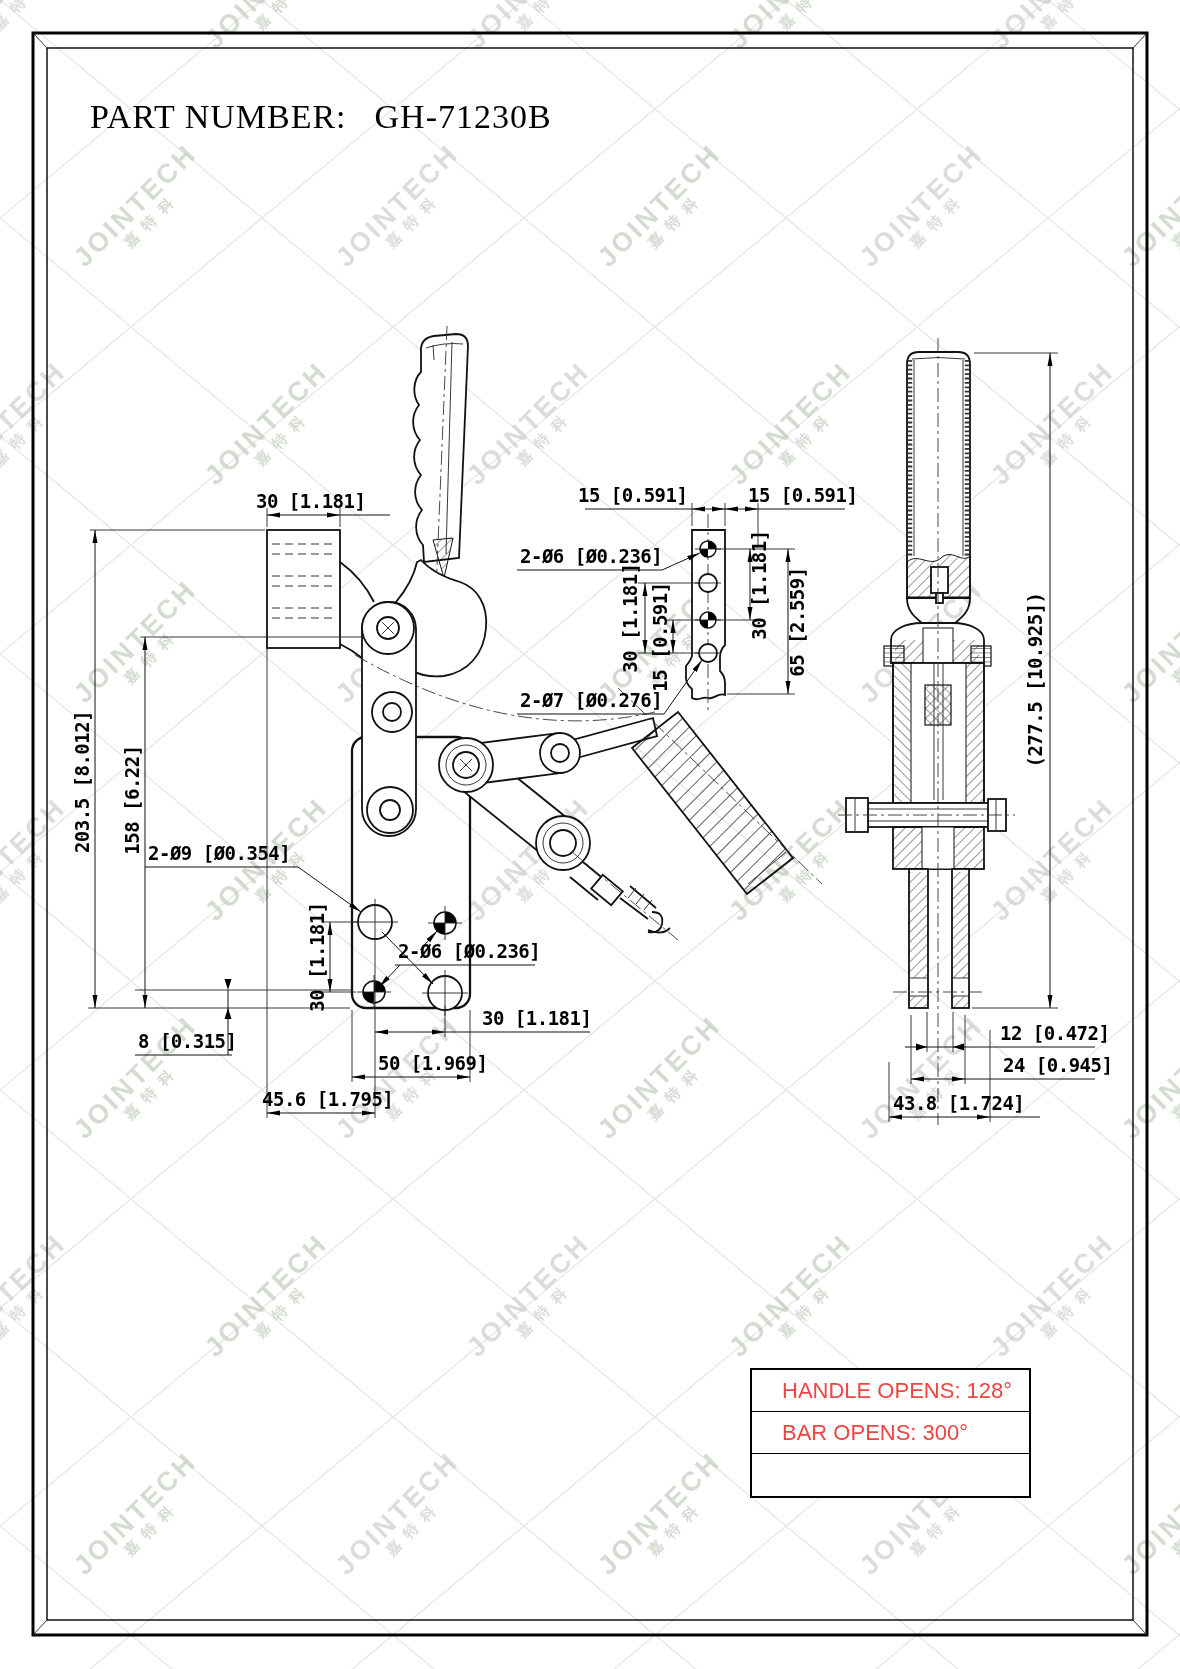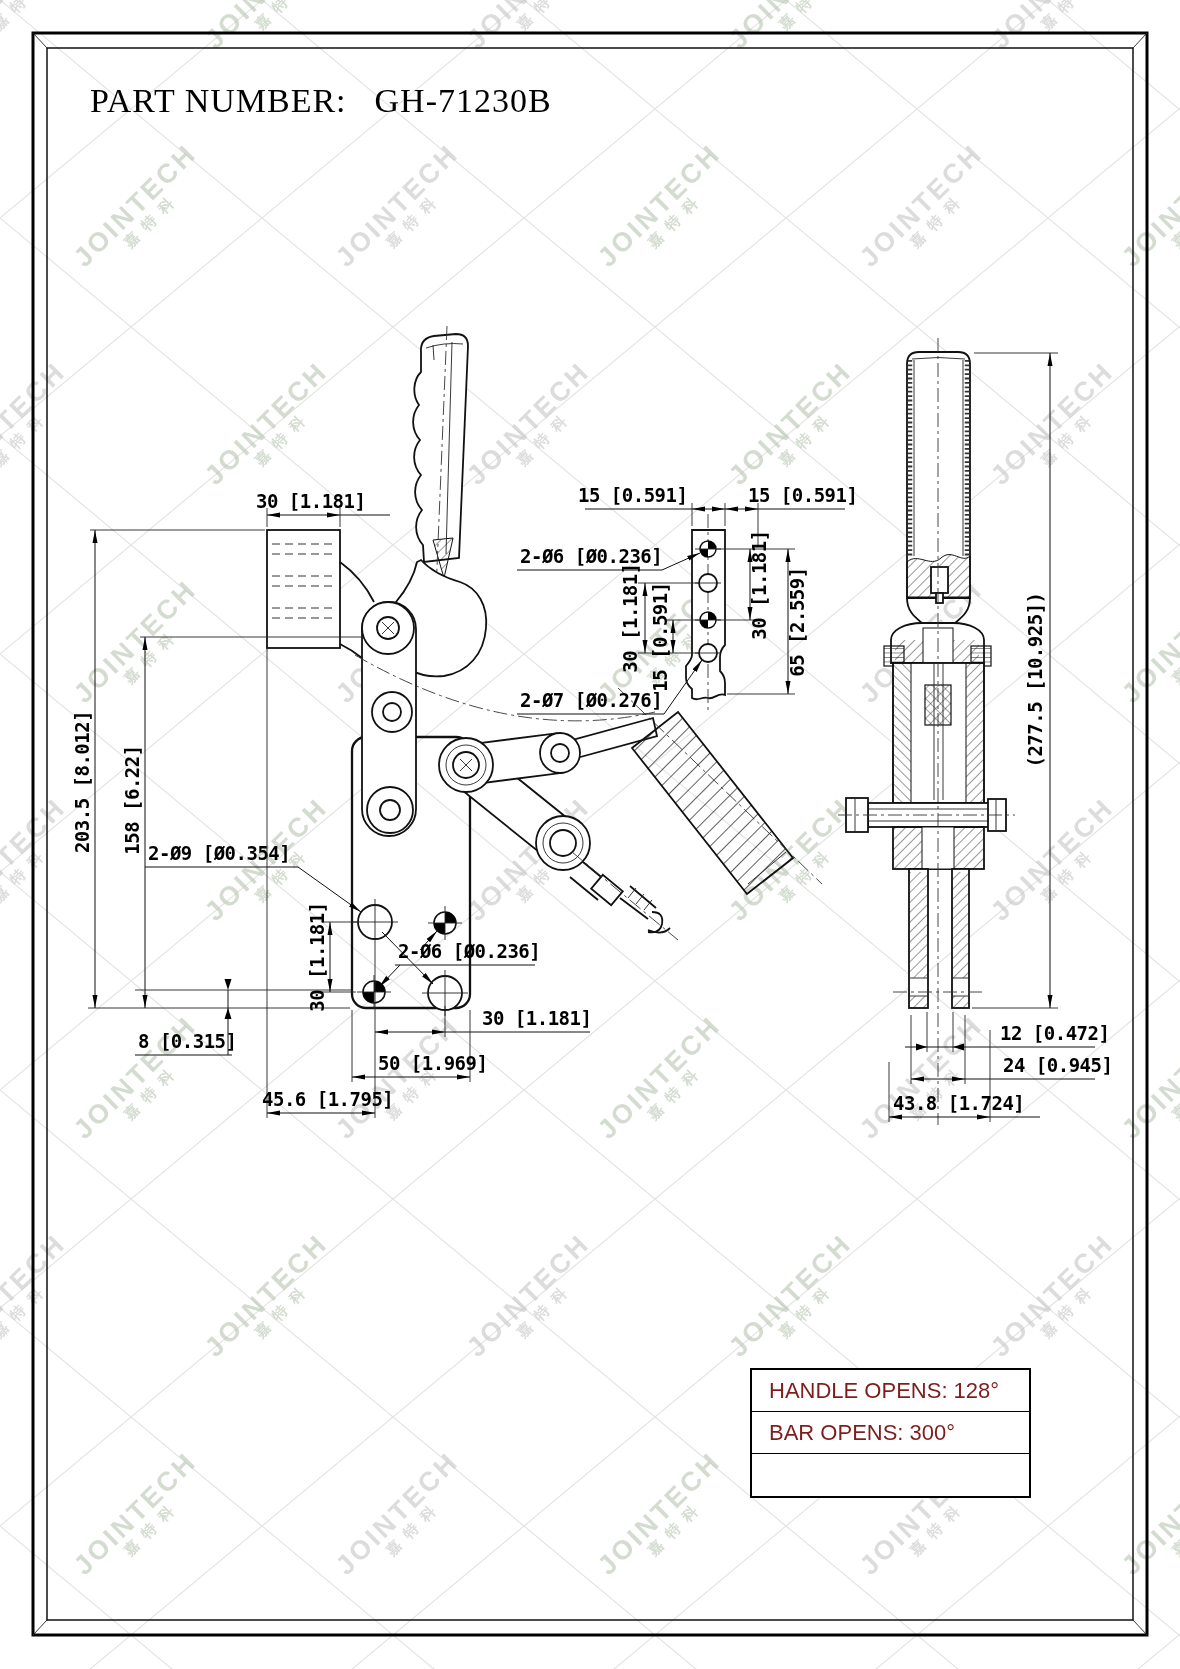--- a/index.html
+++ b/index.html
@@ -11,42 +11,42 @@
   .page svg text { user-select:none; }
   
   #watermarks { position:absolute; inset:0; pointer-events:none; }
   .wm-tile { position:absolute; transform:rotate(-45deg); opacity:.6; text-align:left; white-space:nowrap; }
   .wm-brand { font-weight:bold; font-size:27px; letter-spacing:3px; font-family:"Liberation Sans",sans-serif; }
   .wm-cn { font-weight:bold; font-size:15px; letter-spacing:9px; margin:-3px 0 0 46px; font-family:"DejaVu Sans",sans-serif; }
   .wm-gray { color:#c6c6c6; }
   .wm-green { color:#b9c6b4; }
   
   .title {
-    position:absolute; left:90px; top:82px; color:#000;
+    position:absolute; left:90px; top:98px; color:#000;
     font-family:"Liberation Serif", serif; font-size:34px; letter-spacing:1px;
   }
   .title .pn { margin-left:28px; }
   
   svg.drawing { position:absolute; left:0; top:0; }
   .dim { font:700 19px "DejaVu Sans Mono", monospace; fill:#000; letter-spacing:-0.5px; }
   .obj   { stroke:#111; stroke-width:1.8; fill:none; }
   .objh  { stroke:#111; stroke-width:2.3; fill:none; }
   .objw  { stroke:#111; stroke-width:1.8; fill:#fff; }
   .thin  { stroke:#222; stroke-width:0.9; fill:none; }
   .dimln { stroke:#111; stroke-width:1; fill:none; }
   .cl    { stroke:#333; stroke-width:0.9; fill:none; stroke-dasharray:14 4 3 4; }
   .hid   { stroke:#333; stroke-width:1; fill:none; stroke-dasharray:8 5; }
   
   .spec {
     position:absolute; left:750px; top:1368px; width:281px; height:130px;
     border:2px solid #000; box-sizing:border-box; background:#fff;
   }
   .spec .row {
-    height:42px; line-height:42px; padding-left:17px; box-sizing:border-box;
-    border-bottom:1.5px solid #000; font-size:22px; color:#7f1d1d;
+    height:42px; line-height:42px; padding-left:30px; box-sizing:border-box;
+    border-bottom:1.5px solid #000; font-size:22px; color:#ef4444;
     font-family:"Liberation Sans",sans-serif;
   }
   .spec .row:last-child { border-bottom:none; }
 </style>
 </head>
 <body>
 
 <div class="page">
 
   <svg width="1180" height="1669" style="position:absolute;left:0;top:0;">

